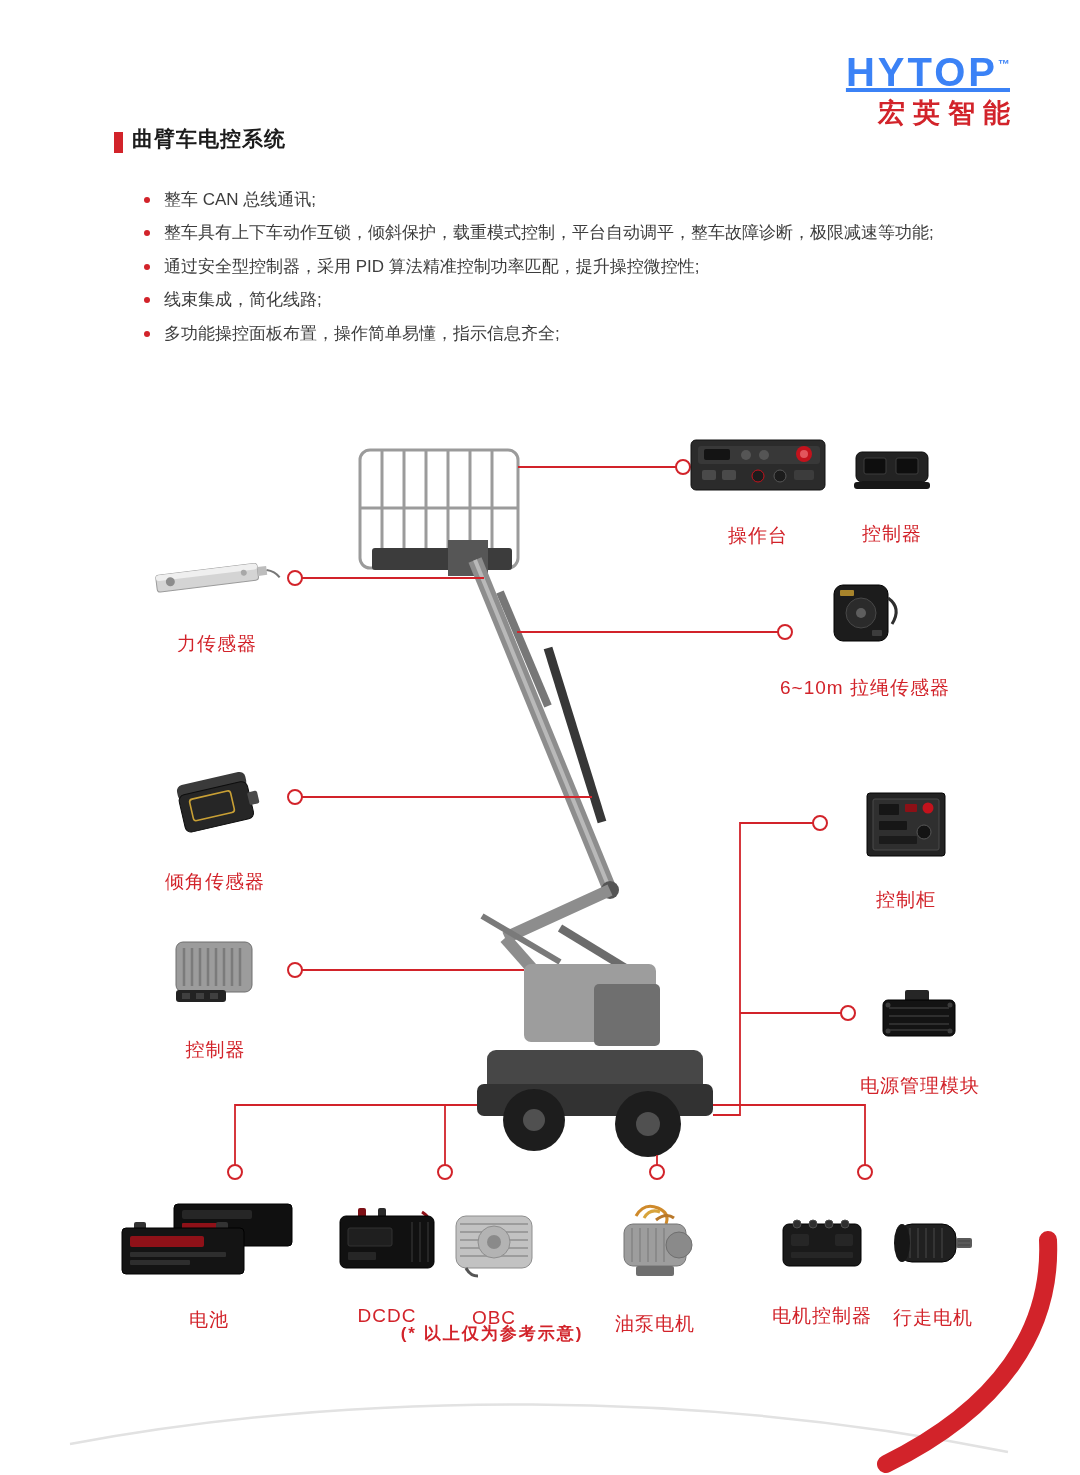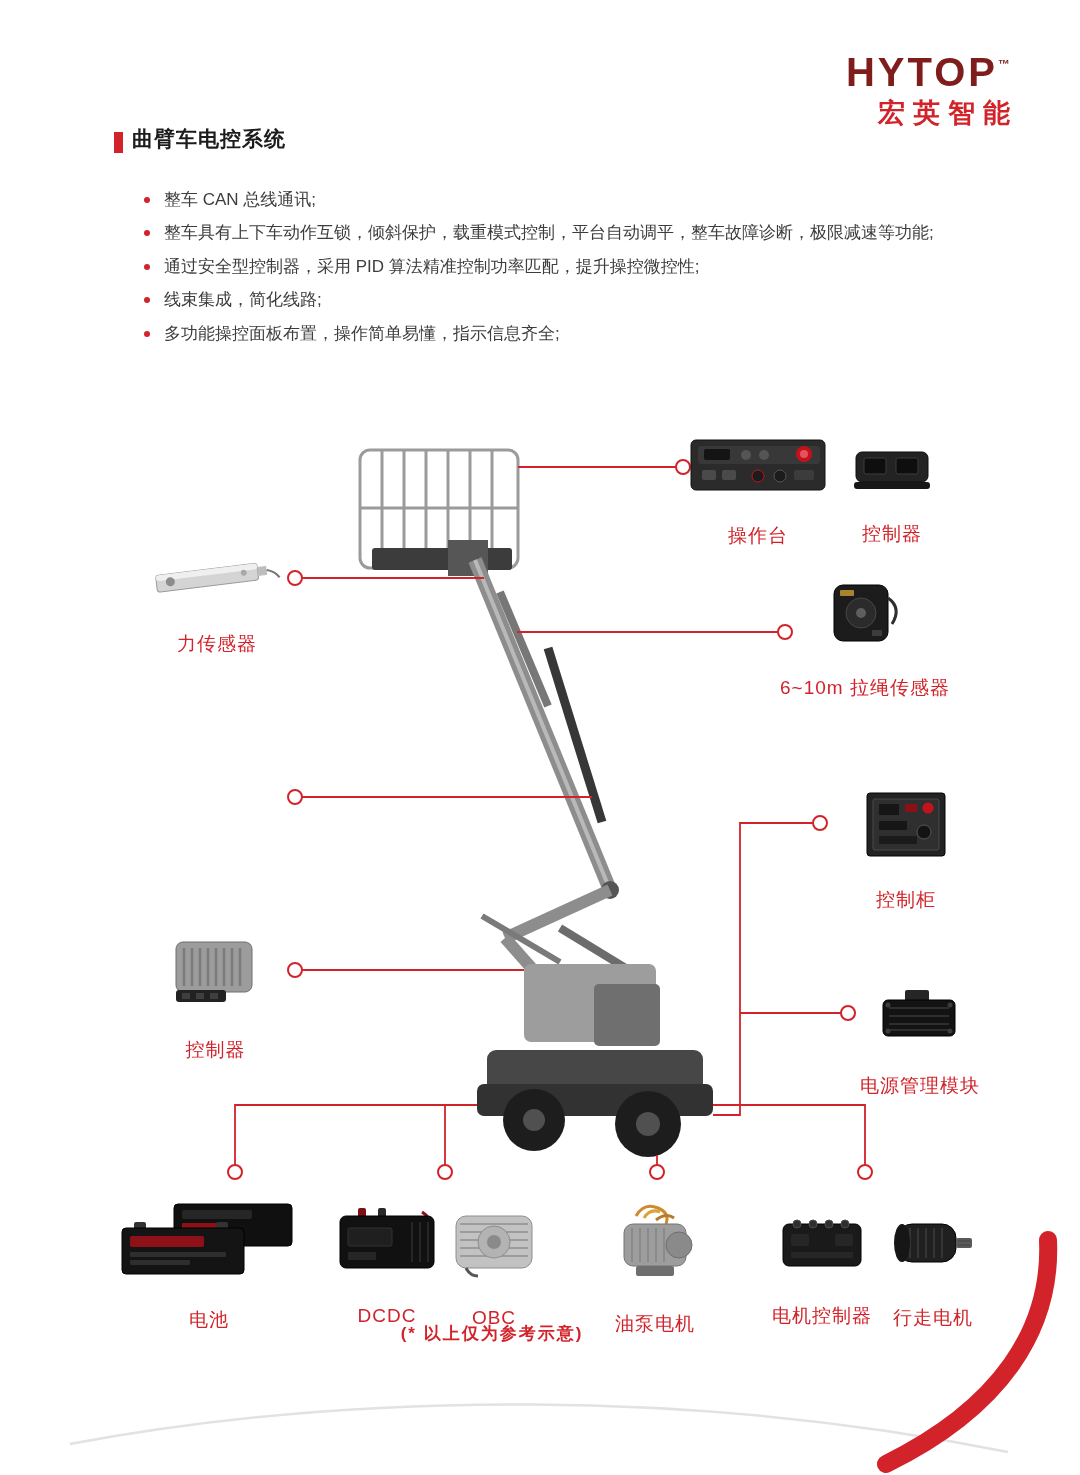--- a/index.html
+++ b/index.html
@@ -2,21 +2,21 @@
 <html><head>
 <meta charset="utf-8">
 <style>
   html,body{margin:0;padding:0;background:#fff;}
   body{width:1080px;height:1475px;position:relative;overflow:hidden;
        font-family:"Liberation Sans","DejaVu Sans",sans-serif;color:#3d3d3d;}
   .page{position:absolute;inset:0;}
 
   
   .brand{position:absolute;top:52px;right:70px;text-align:right;z-index:3;}
-  .brand-en{font-size:40px;font-weight:800;color:#7f1d1d;letter-spacing:3px;line-height:1;}
+  .brand-en{font-size:40px;font-weight:800;color:#3b82f6;letter-spacing:3px;line-height:1;text-decoration:underline;}
   .brand-en sup{font-size:12px;letter-spacing:0;vertical-align:18px;}
   .brand-cn{font-size:27px;font-weight:700;color:#d2232a;letter-spacing:8px;margin-top:3px;margin-right:-8px;}
 
   
   .section-title{position:absolute;left:114px;top:125px;display:flex;align-items:flex-end;gap:9px;z-index:3;}
   .title-bar{width:9px;height:21px;background:#d2232a;display:inline-block;}
   .section-title h1{margin:0;font-size:21px;font-weight:700;color:#1c1c1c;letter-spacing:1px;}
 
   
   .bullets{position:absolute;left:138px;top:190px;width:880px;margin:0;padding:0;list-style:none;z-index:3;}
@@ -167,20 +167,31 @@
       <rect x="14" y="5" width="54" height="56" rx="9" fill="#1c1c1c" stroke="#000"></rect>
       <circle cx="41" cy="33" r="15" fill="#2b2b2b" stroke="#484848"></circle>
       <circle cx="41" cy="33" r="5" fill="#5e5e5e"></circle>
       <rect x="20" y="10" width="14" height="6" rx="1" fill="#a8842c"></rect>
       <rect x="52" y="50" width="10" height="6" rx="1" fill="#3c3c3c"></rect>
       <path d="M68 18 q14 10 4 26" stroke="#2e2e2e" stroke-width="3" fill="none"></path>
     </svg>
     <figcaption>6~10m 拉绳传感器</figcaption>
   </figure>
 
+  <figure class="comp" style="left:165px;top:760px;">
+    <svg width="95" height="82">
+      <g transform="rotate(-13 47 41)">
+        <rect x="12" y="18" width="70" height="16" rx="6" fill="#3a3a3a"></rect>
+        <rect x="12" y="28" width="70" height="38" rx="6" fill="#262626" stroke="#0d0d0d"></rect>
+        <rect x="22" y="34" width="42" height="22" rx="3" fill="none" stroke="#c9a035" stroke-width="1.6"></rect>
+        <rect x="80" y="40" width="10" height="13" rx="2" fill="#4a4a4a"></rect>
+      </g>
+    </svg>
+    <figcaption>倾角传感器</figcaption>
+  </figure>
 
   <figure class="comp" style="left:862px;top:790px;">
     <svg width="88" height="70">
       <rect x="5" y="3" width="78" height="63" rx="3" fill="#232323" stroke="#050505"></rect>
       <rect x="11" y="9" width="66" height="51" rx="2" fill="#2f2f2f" stroke="#4b4b4b"></rect>
       <circle cx="66" cy="18" r="5.5" fill="#c3121c"></circle>
       <rect x="17" y="14" width="20" height="11" rx="1" fill="#161616"></rect>
       <rect x="43" y="14" width="12" height="8" rx="1" fill="#8c1016"></rect>
       <rect x="17" y="31" width="28" height="9" rx="1" fill="#161616"></rect>
       <circle cx="62" cy="42" r="7" fill="#141414" stroke="#565656"></circle>

